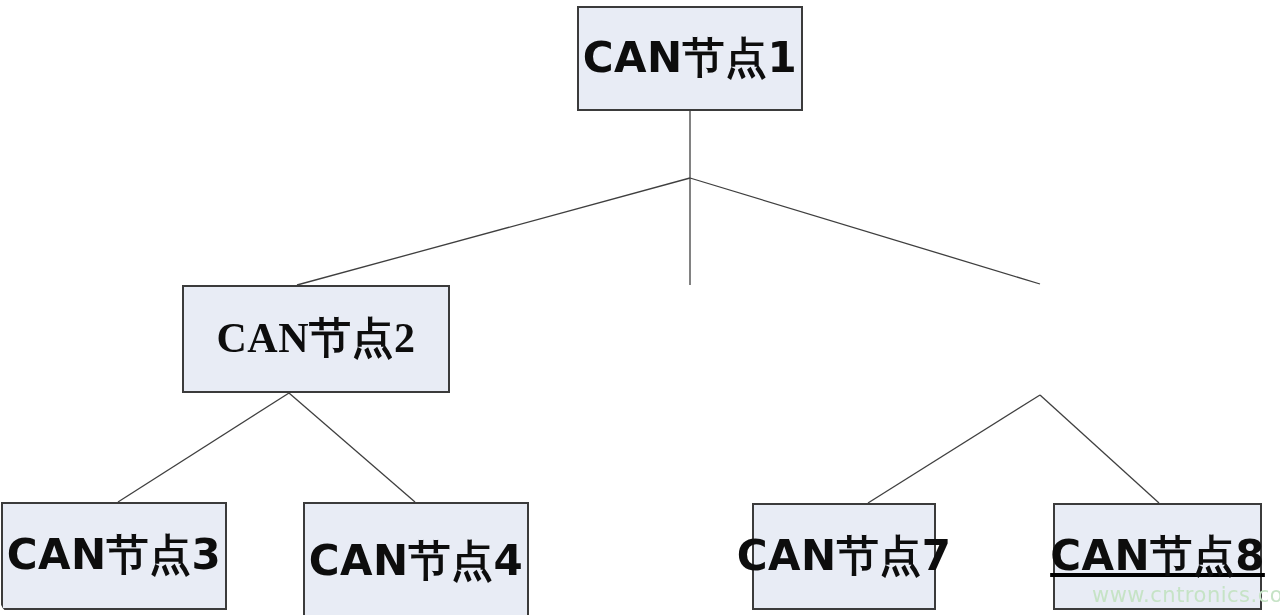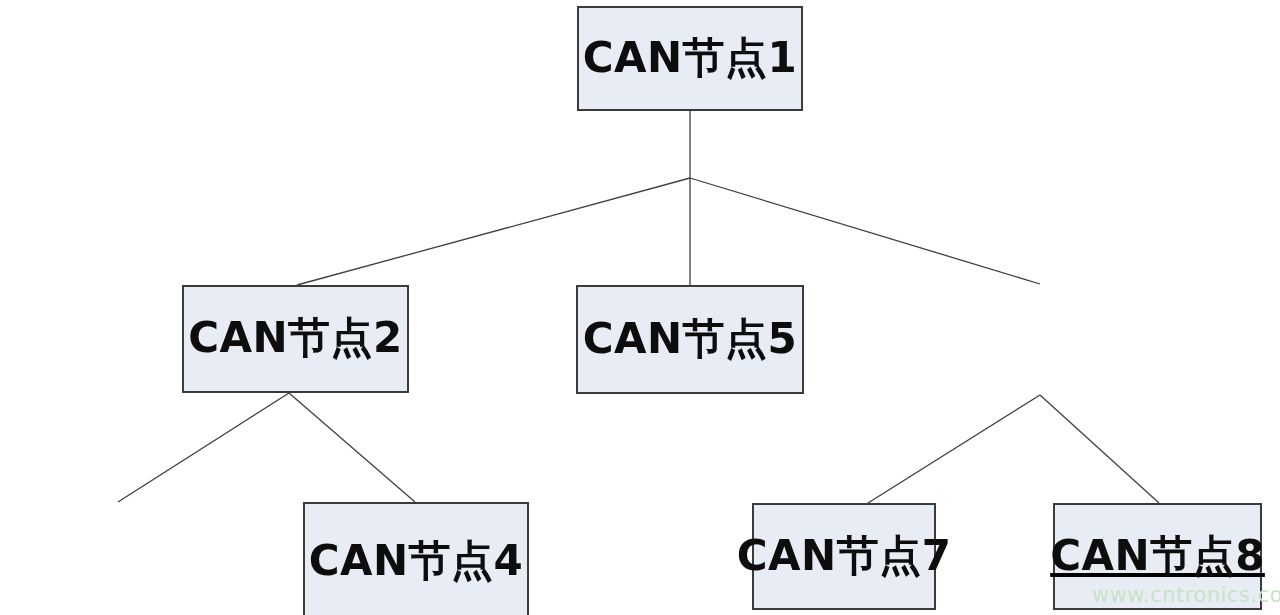--- a/index.html
+++ b/index.html
@@ -72,29 +72,29 @@
     <line class="edge" x1="289" y1="393" x2="118" y2="502"></line>
     <line class="edge" x1="289" y1="393" x2="415" y2="502"></line>
     <line class="edge" x1="1040" y1="395" x2="868" y2="503"></line>
     <line class="edge" x1="1040" y1="395" x2="1159" y2="503"></line>
   </svg>
 
   <div class="node" style="left:577px; top:6px;   width:226px; height:105px;">
     <span class="node-label">CAN节点1</span>
   </div>
 
-  <div class="node" style="left:182px; top:285px; width:227px; height:108px;">
+  <div class="node" style="left:182px; top:285px; width:268px; height:108px;font-family:Liberation Serif, serif;">
     <span class="node-label">CAN节点2</span>
   </div>
 
-  <div class="node" style="left:576px; top:285px; width:228px; height:109px;">
-    <span class="node-label">CAN节点5</span>
-  </div>
 
 
+  <div class="node" style="left:1px;   top:502px; width:226px; height:108px;">
+    <span class="node-label">CAN节点3</span>
+  </div>
 
   <div class="node" style="left:303px; top:502px; width:226px; height:120px;">
     <span class="node-label">CAN节点4</span>
   </div>
 
   <div class="node" style="left:752px; top:503px; width:184px; height:107px;">
     <span class="node-label">CAN节点7</span>
   </div>
 
   <div class="node" style="left:1053px; top:503px; width:209px; height:107px;text-decoration:underline;">

